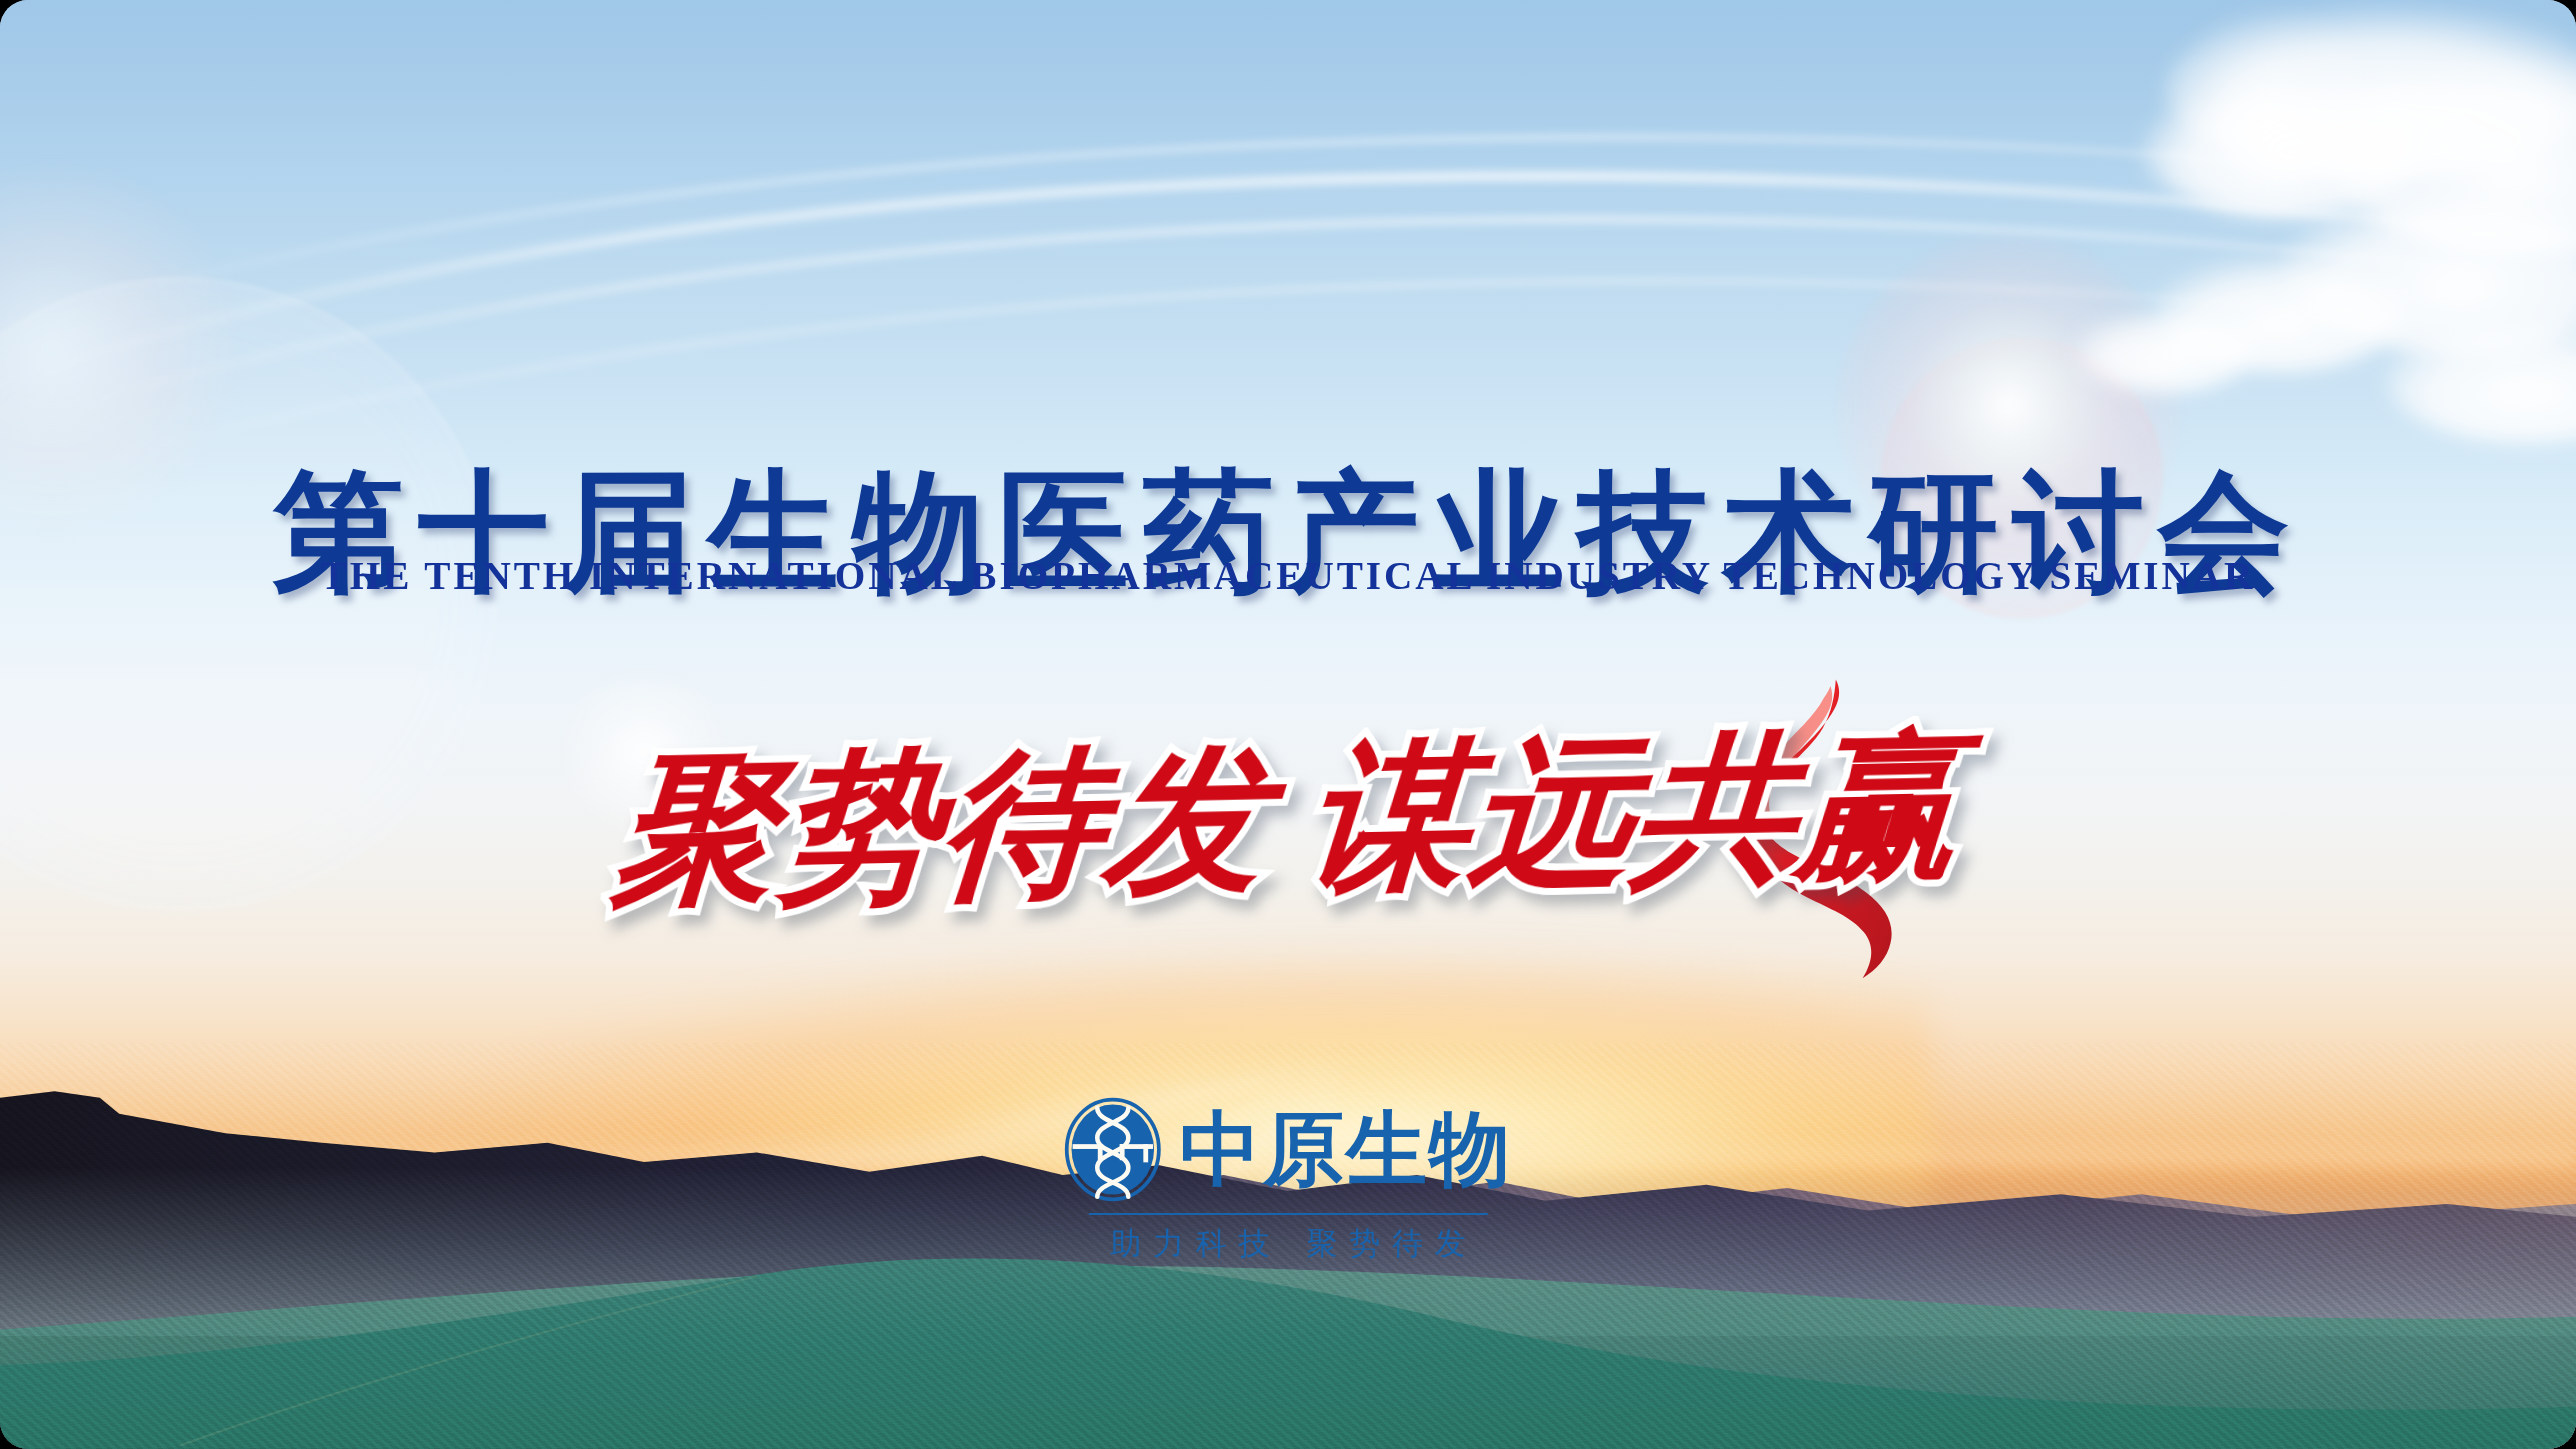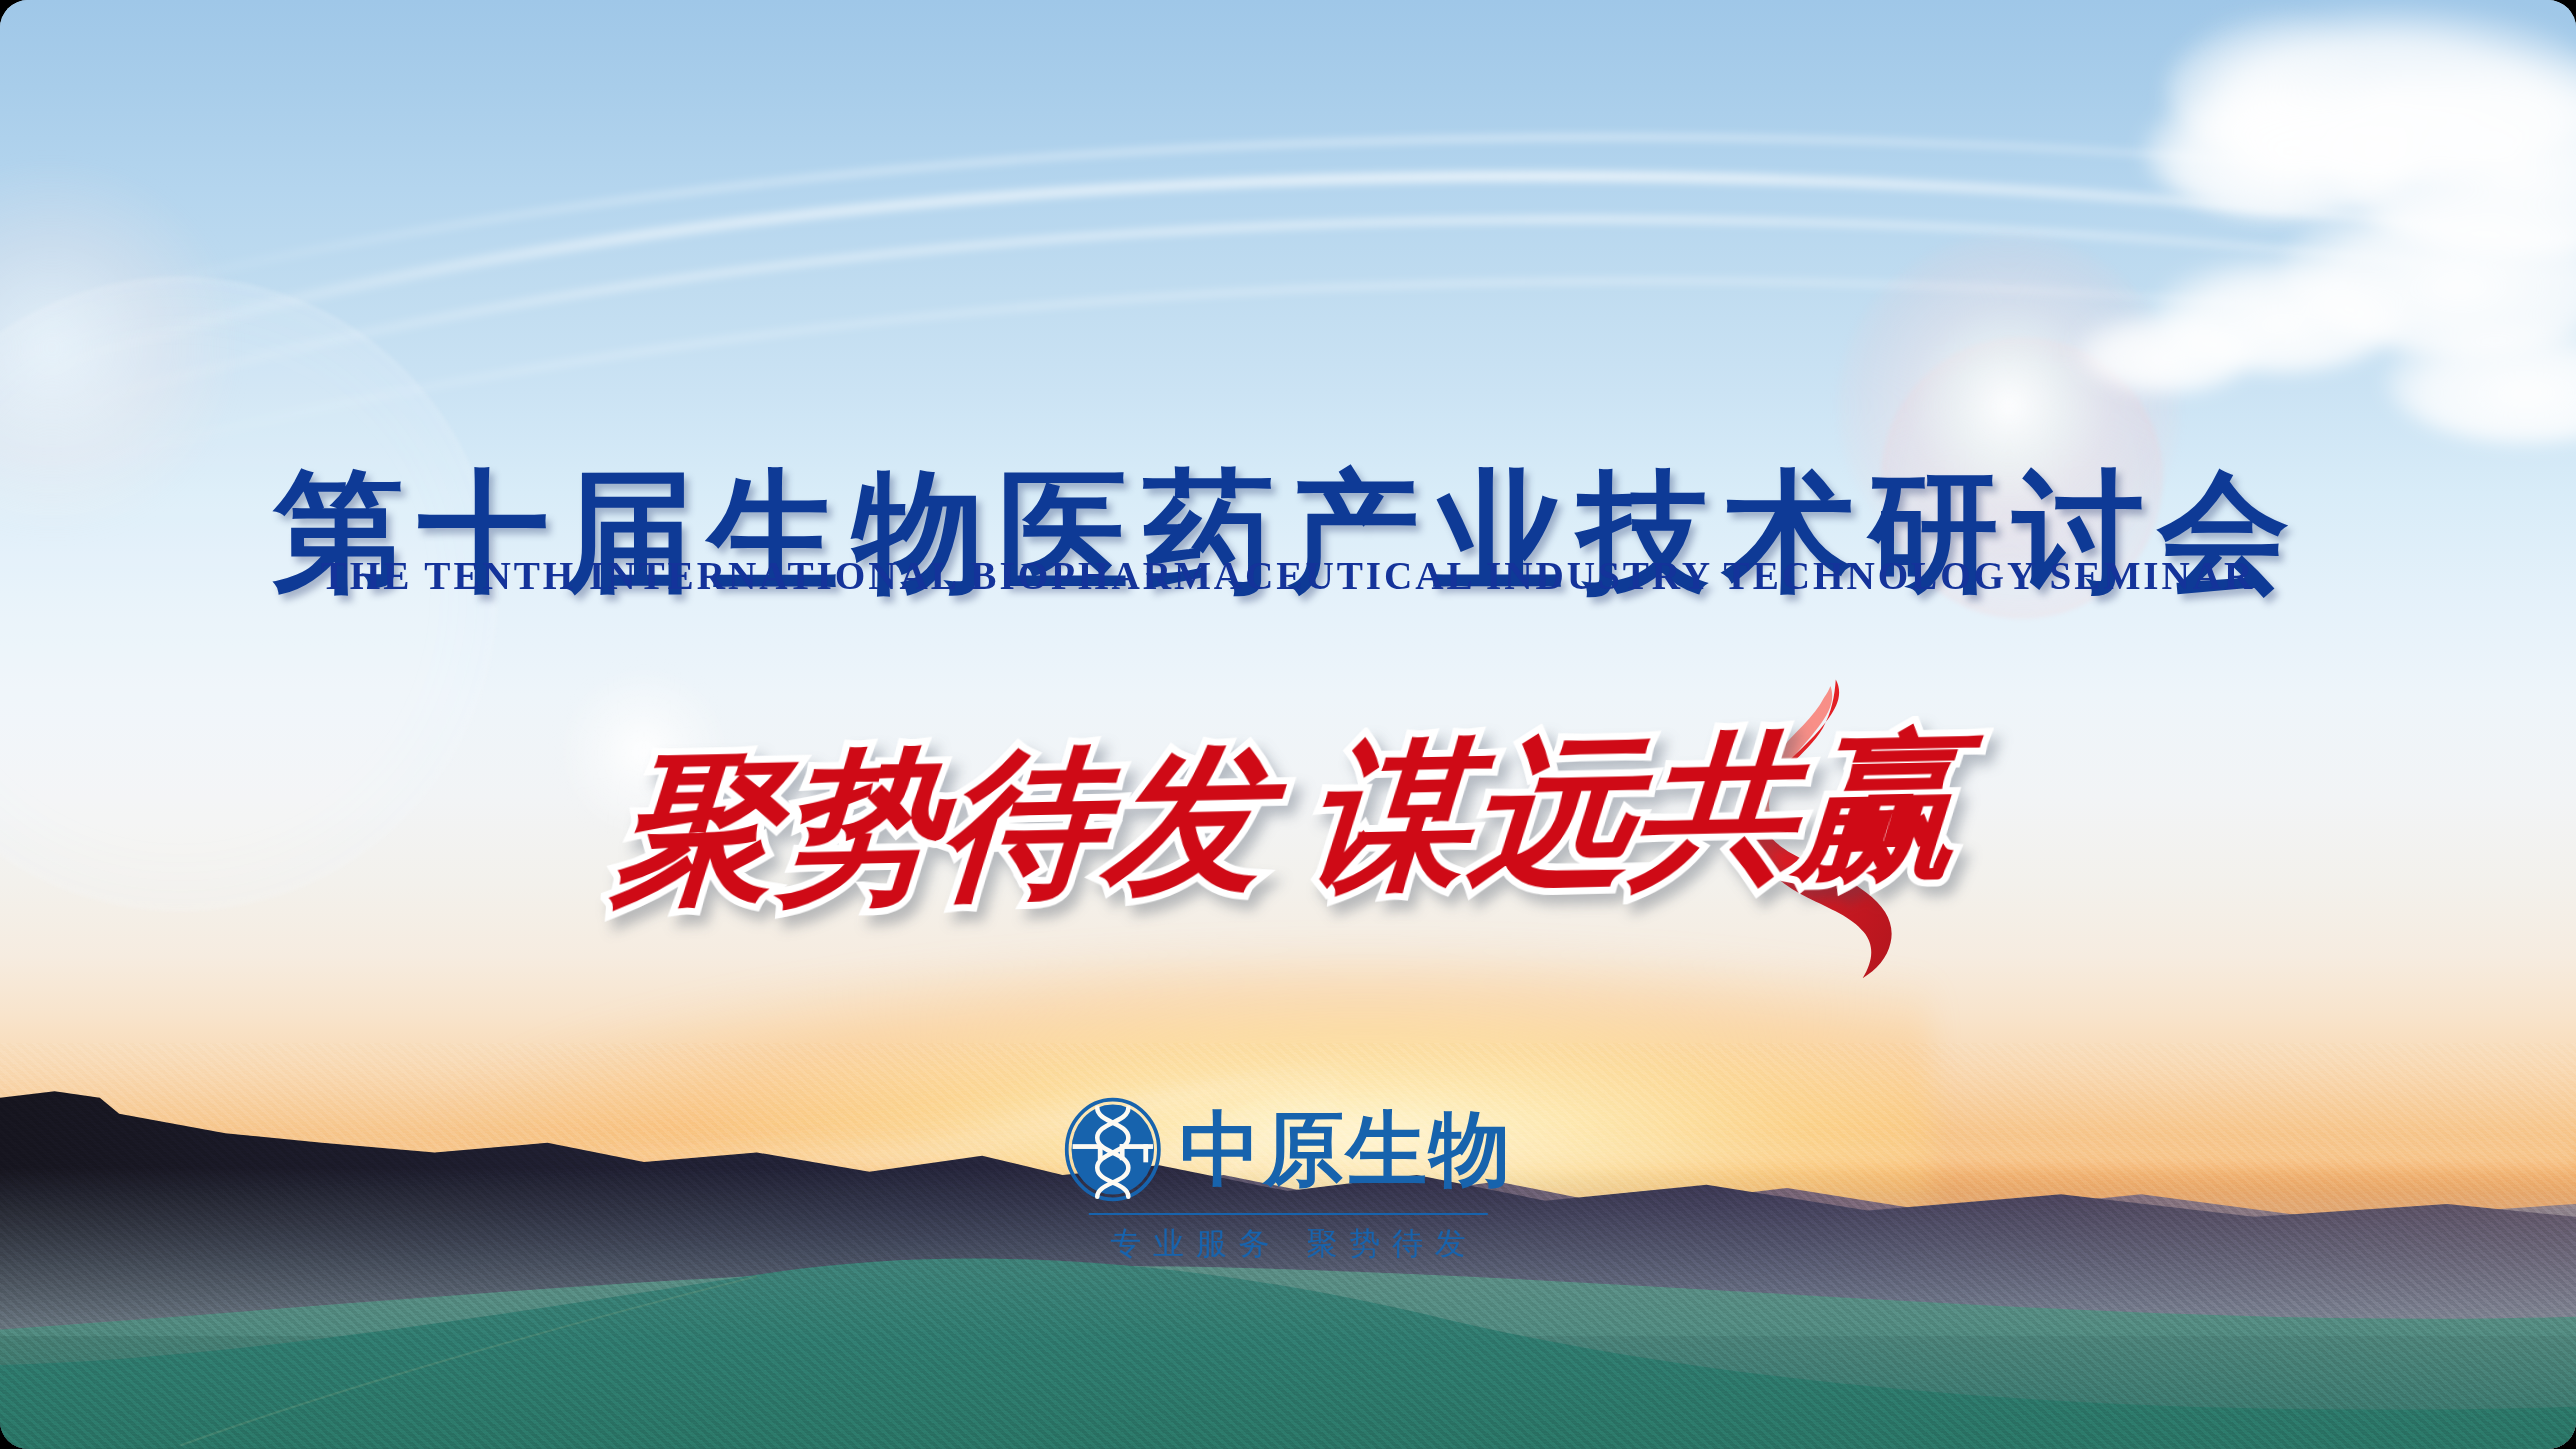--- a/index.html
+++ b/index.html
@@ -436,19 +436,19 @@
             <rect x="148" y="88" width="9" height="34"></rect>
           </g>
         </svg>
 
         <div id="logo-name">中原生物</div>
       </div>
 
       <div id="logo-rule"></div>
 
       <div id="logo-tagline">
-        <span>专业服务</span><span class="sp"></span><span>聚势待发</span>
+        <span>助力科技</span><span class="sp"></span><span>聚势待发</span>
       </div>
     </div>
 
   </div>
 </div>
 
 
 </body></html>

